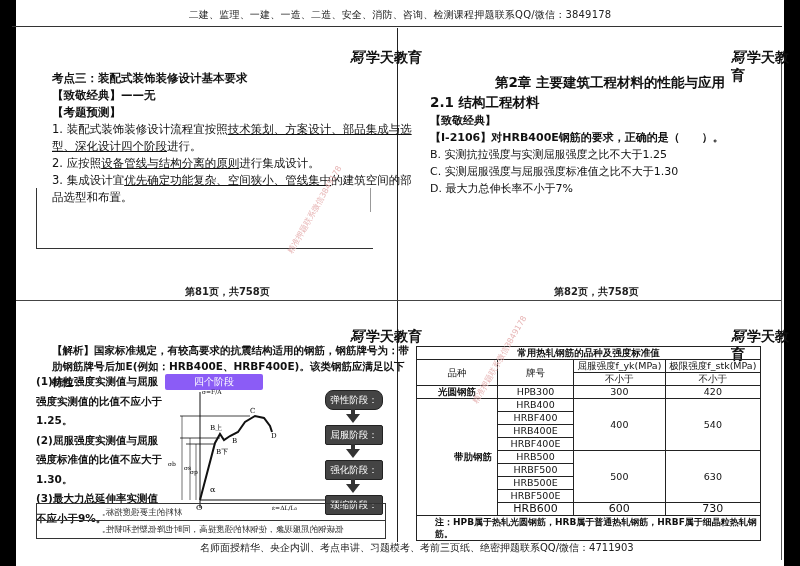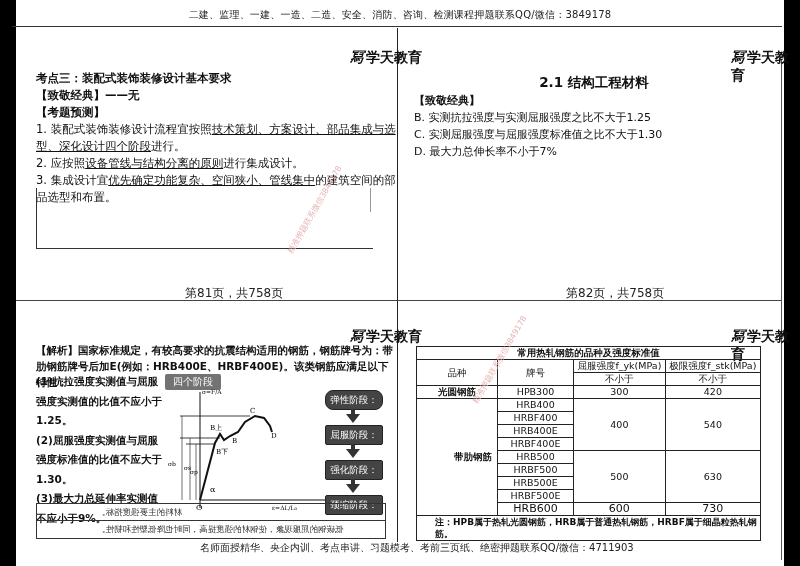--- a/index.html
+++ b/index.html
@@ -5,35 +5,35 @@
   html, body { margin:0; padding:0; }
   body { width:800px; height:566px; position:relative; overflow:hidden; background:#fff;
          font-family:"DejaVu Sans", sans-serif; color:#111; }
   .black-left { position:absolute; left:0; top:0; width:16px; height:566px; background:#000; }
   .black-right { position:absolute; left:784px; top:0; width:16px; height:566px; background:#000; }
   .top-banner { position:absolute; left:16px; top:8px; width:768px; text-align:center; font-size:10px; color:#222; letter-spacing:0.2px; }
   .top-rule { position:absolute; left:12px; top:26px; width:770px; height:1px; background:#333; }
   .right-edge { position:absolute; left:781px; top:60px; width:1px; height:500px; background:#555; }
   .logo { position:absolute; font-size:14px; font-weight:bold; color:#111; }
   .logo .mark { font-style:italic; margin-right:2px; }
-  .page { position:absolute; }
+  .page { position:absolute;margin-left:16px; }
   .p1 { left:36px; top:70px; width:360px; font-size:11.5px; line-height:17px; }
   .p1 .b { font-weight:bold; }
   .u { text-decoration:underline; }
   .box-left { position:absolute; left:36px; top:188px; width:336px; height:60px; border-left:1px solid #333; border-bottom:1px solid #333; }
   .box-right-tick { position:absolute; left:370px; top:188px; width:1px; height:24px; background:#999; }
-  .footer-pg { position:absolute; font-size:12px; color:#222; font-weight:normal;text-align:center; }
+  .footer-pg { position:absolute; font-size:10px; color:#222; font-weight:bold;text-align:center; }
   .p2 { left:414px; top:72px; width:360px; font-size:11px; line-height:17px; }
   .chap { text-align:center; font-weight:bold; font-size:13.5px; line-height:20px; }
-  .sec { text-align:center; font-weight:bold; font-size:13.5px; line-height:20px; }
+  .sec { text-align:left; font-weight:bold; font-size:13.5px; line-height:20px; }
   .p2 .b { font-weight:bold; }
   .p3 { left:36px; top:342px; width:360px; font-size:10.5px; line-height:16px; }
   .p3 .b { font-weight:bold; }
   .p3-list { position:absolute; left:36px; top:372px; width:130px; font-size:10.5px; line-height:19.5px; font-weight:bold; }
-  .stage-title { position:absolute; left:165px; top:374px; width:56px; height:16px; background:#737373; color:#fff; font-size:10px; text-align:center; line-height:16px; border-radius:2px; }
+  .stage-title { position:absolute; left:165px; top:374px; width:98px; height:16px; background:#8b5cf6; color:#fff; font-size:10px; text-align:center; line-height:16px; border-radius:2px; }
   .stage { position:absolute; left:325px; width:56px; height:18px; background:#444; color:#fff; font-size:9.5px; text-align:center; line-height:18px; border-radius:2px; border:1px solid #222; }
   .arrow-down { position:absolute; left:346px; width:0; height:0; border-left:7px solid transparent; border-right:7px solid transparent; border-top:9px solid #333; }
   .arrow-shaft { position:absolute; left:351px; width:4px; background:#333; }
   .mirror-table { position:absolute; left:36px; top:503px; width:348px; height:34px; border:1px solid #333; font-size:8.5px; color:#333; }
   .mirror-row { position:absolute; left:0; width:100%; border-top:1px solid #333; height:16px; line-height:16px; transform:scaleX(-1); text-align:right; padding-right:60px; box-sizing:border-box; }
   .bottom-banner { position:absolute; left:200px; top:541px; width:560px; font-size:10px; color:#222; }
   .steel-table { position:absolute; left:416px; top:346px; width:345px; border-collapse:collapse; font-size:9.5px; }
   .steel-table td, .steel-table th { border:1px solid #222; text-align:center; padding:0; height:12px; line-height:12px; font-weight:normal; }
   .steel-table .title-cell { font-weight:bold; }
   .steel-table .note { text-align:left; font-weight:bold; font-size:9px; padding-left:18px; }
@@ -64,27 +64,29 @@
   <div><span>1. 装配式装饰装修设计流程宜按照</span><span class="u">技术策划、方案设计、部品集成与选型、深化设计四个阶段</span><span>进行。</span></div>
   <div><span>2. 应按照</span><span class="u">设备管线与结构分离的原则</span><span>进行集成设计。</span></div>
   <div><span>3. 集成设计宜</span><span class="u">优先确定功能复杂、空间狭小、管线集中</span><span>的建筑空间的部品选型和布置。</span></div>
 </div>
 <div class="box-left"></div>
 <div class="box-right-tick"></div>
 <div class="watermark" style="left:285px;top:250px;">精准押题联系微信3849178</div>
 <div class="footer-pg" style="left:185px;top:285px;">第81页，共758页</div>
 
 <div class="page p2">
+  <div class="chap">第2章  主要建筑工程材料的性能与应用</div>
   <div class="sec">2.1  结构工程材料</div>
   <div class="b">【致敬经典】</div>
+  <div class="b">【Ⅰ-2106】对HRB400E钢筋的要求，正确的是（　　）。</div>
   <div>B. 实测抗拉强度与实测屈服强度之比不大于1.25</div>
   <div>C. 实测屈服强度与屈服强度标准值之比不大于1.30</div>
   <div>D. 最大力总伸长率不小于7%</div>
 </div>
-<div class="footer-pg" style="left:566px;top:285px;">第82页，共758页</div>
+<div class="footer-pg" style="left:554px;top:285px;">第82页，共758页</div>
 
 <div class="page p3"><span class="b">【解析】国家标准规定，有较高要求的抗震结构适用的钢筋，钢筋牌号为：带肋钢筋牌号后加E(例如：HRB400E、HRBF400E)。该类钢筋应满足以下特性：</span></div>
 <div class="p3-list">
   <div>(1)抗拉强度实测值与屈服强度实测值的比值不应小于1.25。</div>
   <div>(2)屈服强度实测值与屈服强度标准值的比值不应大于1.30。</div>
   <div>(3)最大力总延伸率实测值不应小于9%。</div>
 </div>
 
 <div class="stage-title">四个阶段</div>
 <svg style="position:absolute;left:160px;top:388px;" width="170" height="130">

